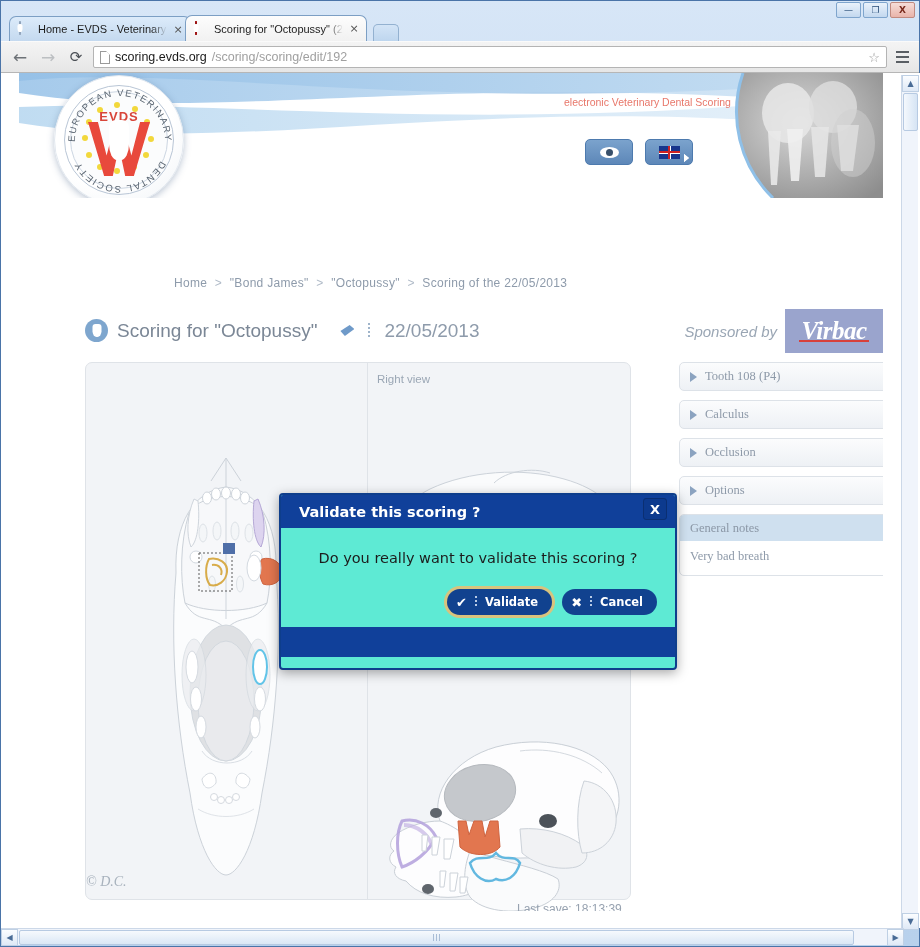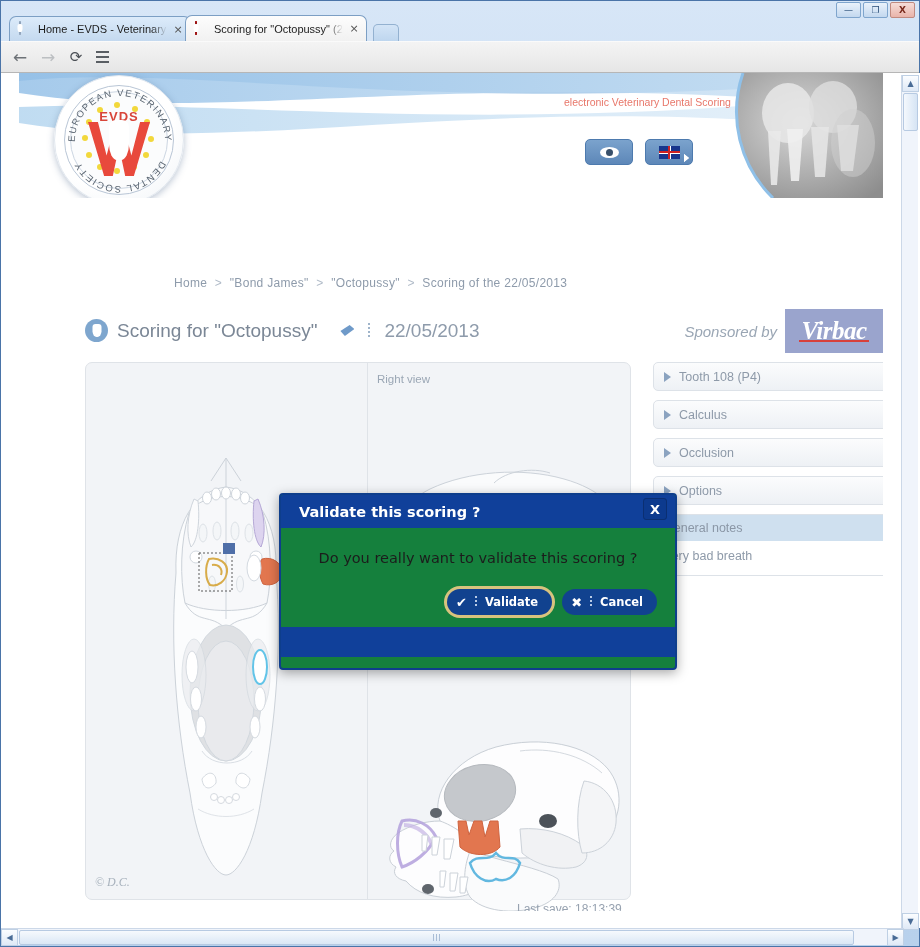--- a/index.html
+++ b/index.html
@@ -333,28 +333,28 @@
   .chart-left { width: 281px; height: 100%; position: relative; }
   .chart-right {
     flex: 1 1 auto; height: 100%; position: relative;
     border-left: 1px solid #dfe3e8;
   }
   .viewlabel {
     position: absolute; left: 9px; top: 10px;
     font-size: 11.5px; color: #9ba7b5;
   }
   .copyright {
-    position: absolute; left: 9px; bottom: 9px;
-    font-size: 12px; color: #a8b2bd; font-style: italic;
+    position: absolute; left: 0; bottom: 9px;
+    font-size: 14px; color: #a8b2bd; font-style: italic;
     font-family: "Liberation Serif", serif;
   }
 
   
   .panels {
-    position: absolute; left: 634px; top: 289px; width: 242px;
+    position: absolute; left: 660px; top: 289px; width: 242px; font-family: Liberation Serif, serif;
   }
   .panel {
     height: 29px; margin-bottom: 9px;
     border: 1px solid #dde2e8; border-radius: 5px;
     background: linear-gradient(to bottom,#fbfcfd,#eef1f5);
     display: flex; align-items: center; padding-left: 10px; gap: 8px;
   }
   .panel .tri {
     width: 0; height: 0; border-left: 7px solid #8ba3c0;
     border-top: 5px solid transparent; border-bottom: 5px solid transparent;
@@ -378,21 +378,21 @@
   .lastsave {
     position: absolute; left: 498px; top: 829px;
     font-size: 12px; color: #97a2b0;
   }
 
   
   .overlay { position: absolute; inset: 0; }
   .modal {
     position: absolute; left: 260px; top: 420px;
     width: 398px; height: 177px;
-    background: #15803d;
+    background: #5eead4;
     border: 2px solid #0e3e8c;
     border-radius: 4px;
     box-shadow: 0 3px 12px rgba(0,0,0,.35);
     overflow: hidden;
     font-family: "DejaVu Sans", sans-serif;
   }
   .modal-head {
     height: 33px; background: #10409a;
     display: flex; align-items: center; padding-left: 18px;
     position: relative;
@@ -506,20 +506,26 @@
       <span class="tlabel">Scoring for "Octopussy" (22</span>
       <span class="tclose">×</span>
     </div>
     <div class="newtab"></div>
   </div>
 
   <div class="toolbar">
     <div class="navbtn">←</div>
     <div class="navbtn dim">→</div>
     <div class="navbtn reload">⟳</div>
+    <div class="omnibox">
+      <span class="pageicon"></span>
+      <span class="url-host">scoring.evds.org</span>
+      <span class="url-path">/scoring/scoring/edit/192</span>
+      <span class="star">☆</span>
+    </div>
     <div class="menuico">
         <i></i>
         <i></i>
         <i></i>
       </div>
   </div>
 
   <div class="viewport">
     <div class="page">
 

